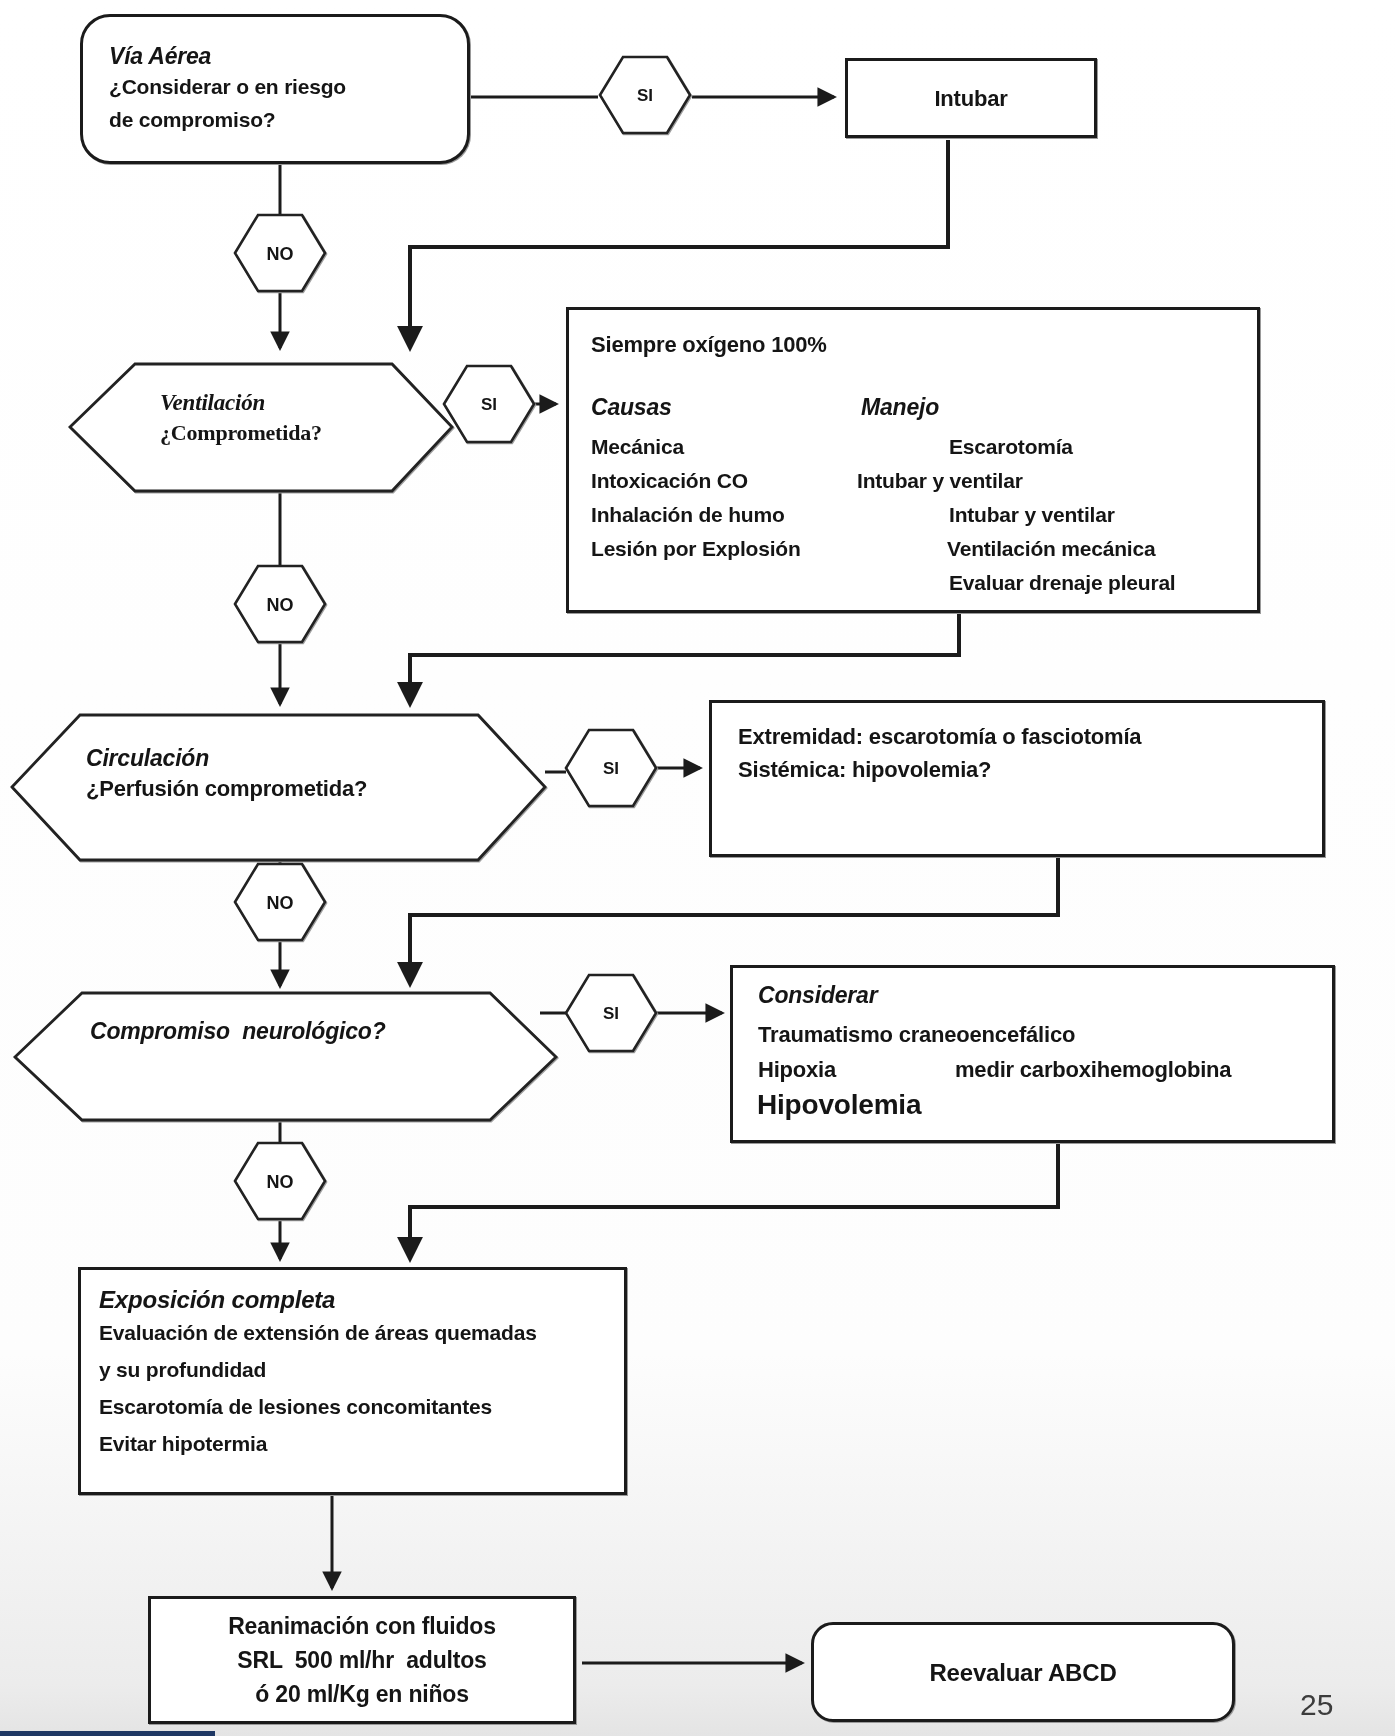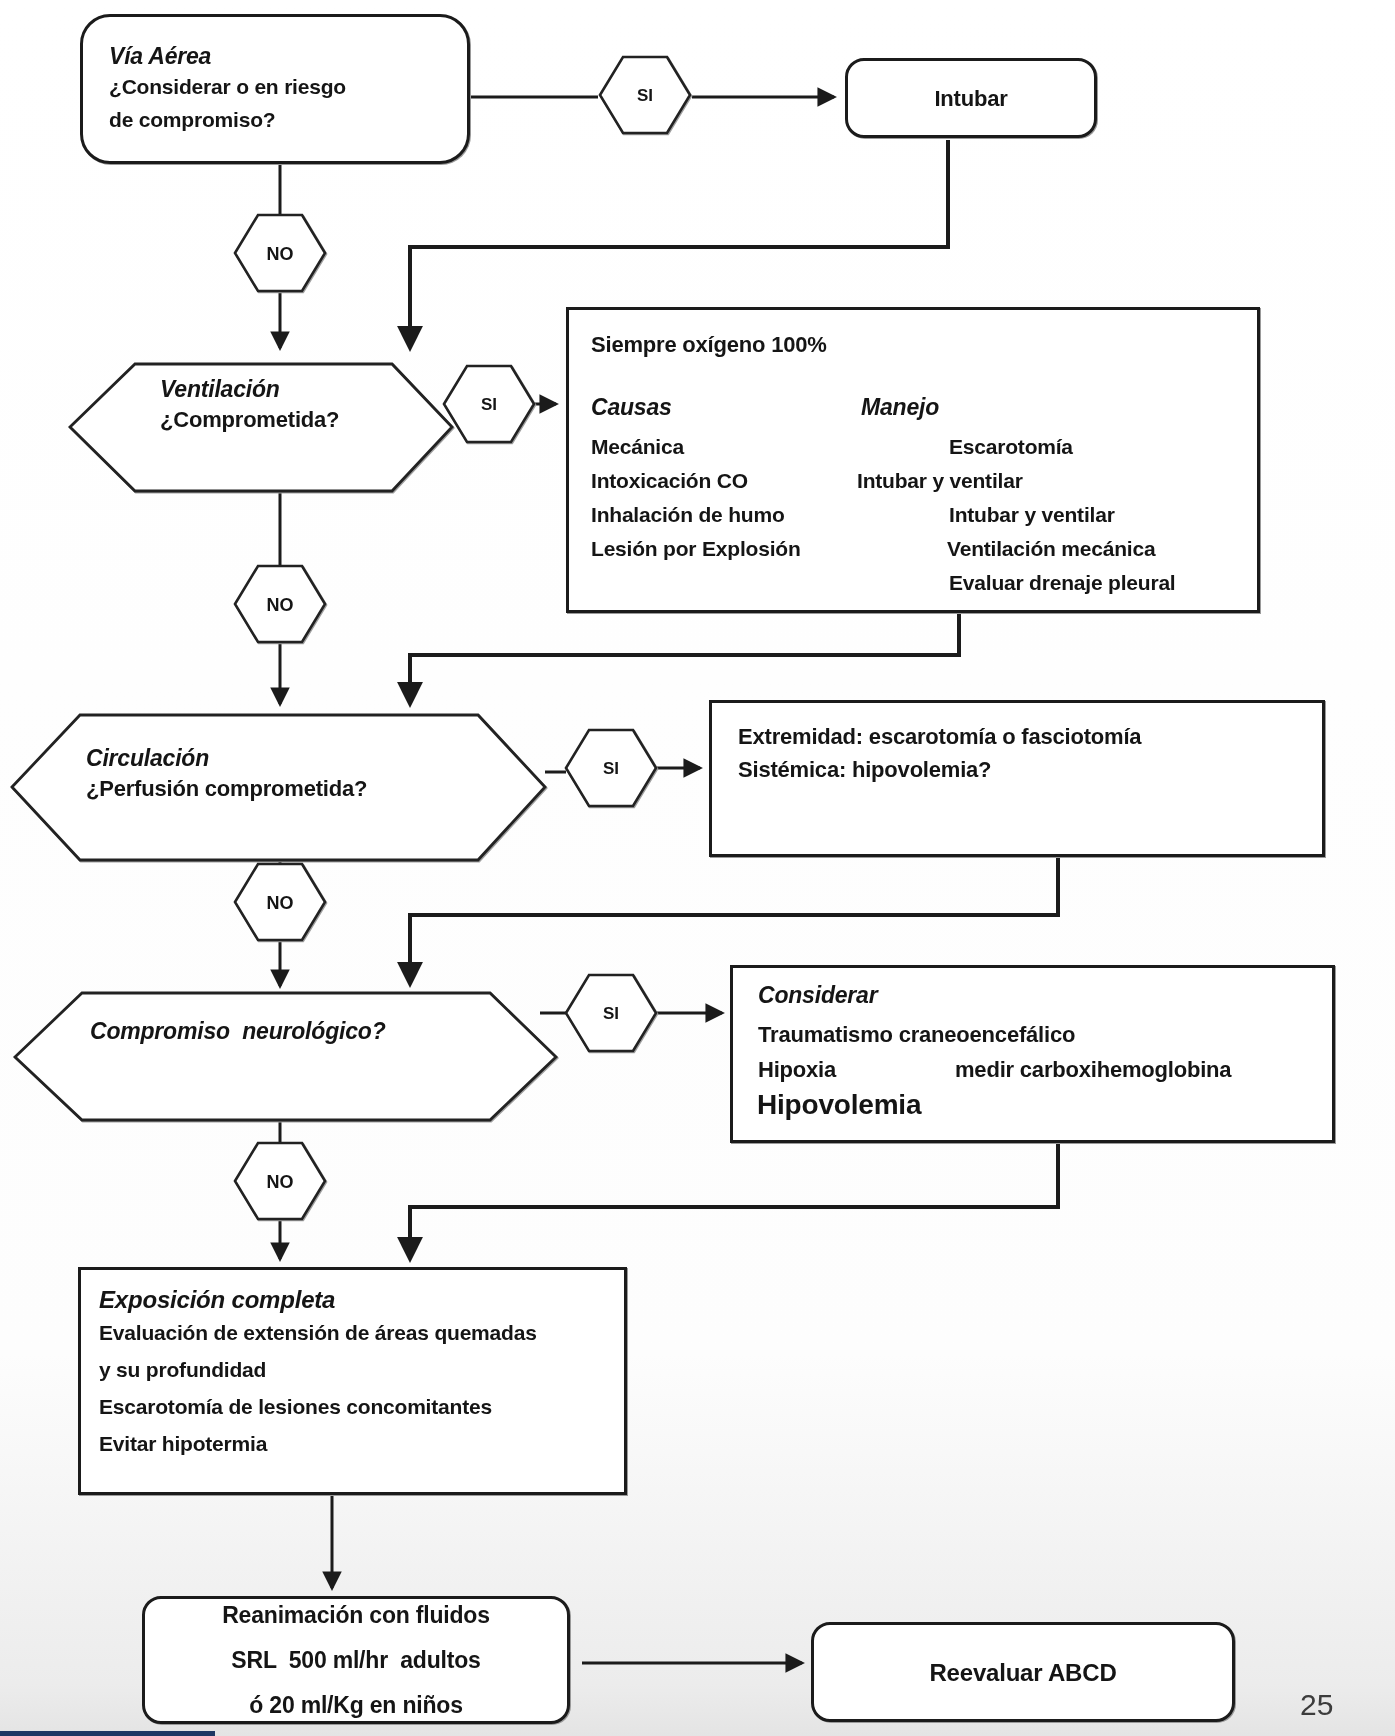--- a/index.html
+++ b/index.html
@@ -13,21 +13,21 @@
   .shape{filter:drop-shadow(1px 1px 0 #9f9f9f);}
   .box{
     position:absolute;z-index:2;background:#fff;
     border:3px solid #1b1b1b;box-shadow:1px 1px 0 #9a9a9a;
     box-sizing:border-box;
   }
   .rounded{border-radius:30px;}
   .rounded-sm{border-radius:22px;}
   .title{font-weight:bold;font-style:italic;font-size:23px;}
   .body-line{font-weight:bold;font-size:21px;line-height:33px;white-space:pre-wrap;}
-  .center-txt{display:flex;flex-direction:column;justify-content:center;align-items:center;text-align:center;border-radius:19px;}
+  .center-txt{display:flex;flex-direction:column;justify-content:center;align-items:center;text-align:center;}
   .hex-label{
     position:absolute;z-index:3;transform:translate(-50%,-50%);
     font-weight:bold;font-size:18px;letter-spacing:0;
   }
   .abs{position:absolute;z-index:3;}
   .pagenum{position:absolute;z-index:2;font-size:30px;color:#3c3c3c;font-weight:normal;letter-spacing:0;}
   .accent-bar{position:absolute;z-index:4;left:0;top:1731px;width:215px;height:5px;background:#1f3864;}
 </style>
 </head>
 <body>
@@ -113,21 +113,21 @@
 <div class="box rounded" style="left:80px;top:14px;width:390px;height:150px;padding:26px 26px;">
   <div class="title">Vía Aérea</div>
   <div class="body-line">¿Considerar o en riesgo</div>
   <div class="body-line">de compromiso?</div>
 </div>
 
 <div class="box center-txt" style="left:845px;top:58px;width:252px;height:80px;">
   <div class="body-line" style="font-size:22px">Intubar</div>
 </div>
 
-<div class="abs" style="left:160px;top:376px;">
+<div class="abs" style="left:160px;top:390px;font-family:Liberation Serif, serif;">
   <div class="title">Ventilación</div>
   <div class="body-line" style="font-size:22px">¿Comprometida?</div>
 </div>
 
 <div class="box" style="left:566px;top:307px;width:694px;height:306px;">
   <div class="abs body-line" style="left:22px;top:18px;font-size:22px">Siempre oxígeno 100%</div>
   <div class="abs title" style="left:22px;top:84px;">Causas</div>
   <div class="abs title" style="left:292px;top:84px;">Manejo</div>
 
   <div class="abs body-line" style="left:22px;top:120px;">Mecánica</div>
@@ -165,21 +165,21 @@
 </div>
 
 <div class="box" style="left:78px;top:1267px;width:549px;height:228px;padding:16px 18px;">
   <div class="title" style="font-size:24px">Exposición completa</div>
   <div class="body-line" style="line-height:37px">Evaluación de extensión de áreas quemadas</div>
   <div class="body-line" style="line-height:37px">y su profundidad</div>
   <div class="body-line" style="line-height:37px">Escarotomía de lesiones concomitantes</div>
   <div class="body-line" style="line-height:37px">Evitar hipotermia</div>
 </div>
 
-<div class="box center-txt" style="left:142px;top:1596px;width:428px;height:128px;gap:11px;">
+<div class="box center-txt" style="left:148px;top:1596px;width:428px;height:128px;">
   <div class="body-line" style="font-size:23px;line-height:34px">Reanimación con fluidos</div>
   <div class="body-line" style="font-size:23px;line-height:34px">SRL  500 ml/hr  adultos</div>
   <div class="body-line" style="font-size:23px;line-height:34px">ó 20 ml/Kg en niños</div>
 </div>
 
 <div class="box rounded-sm center-txt" style="left:811px;top:1622px;width:424px;height:100px;">
   <div class="body-line" style="font-size:24px">Reevaluar ABCD</div>
 </div>
 
 <div class="pagenum" style="left:1300px;top:1688px;">25</div>

